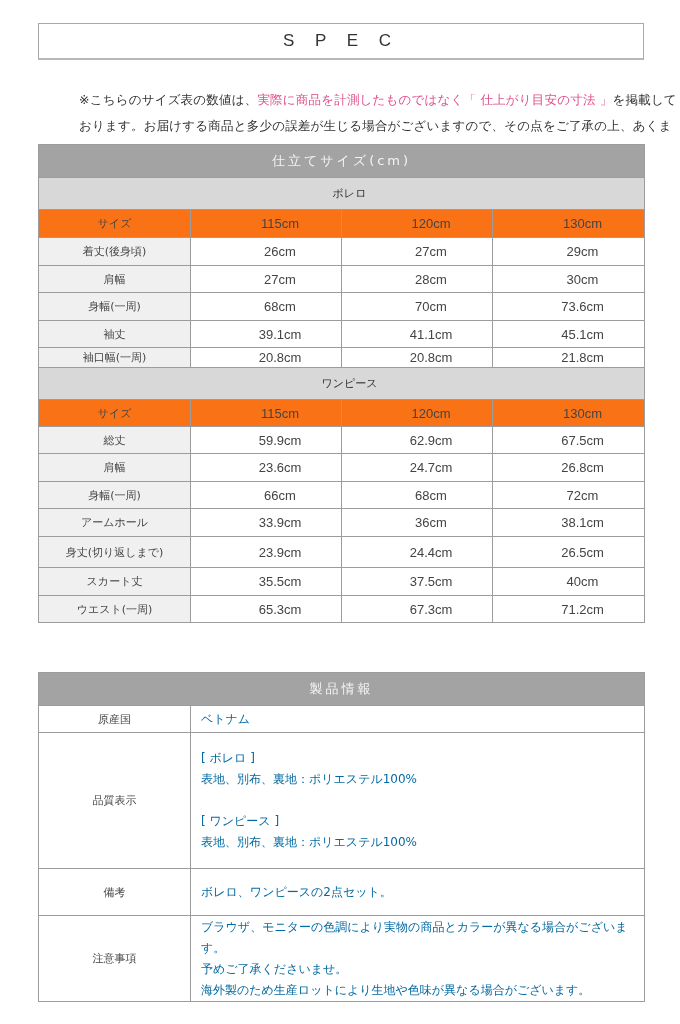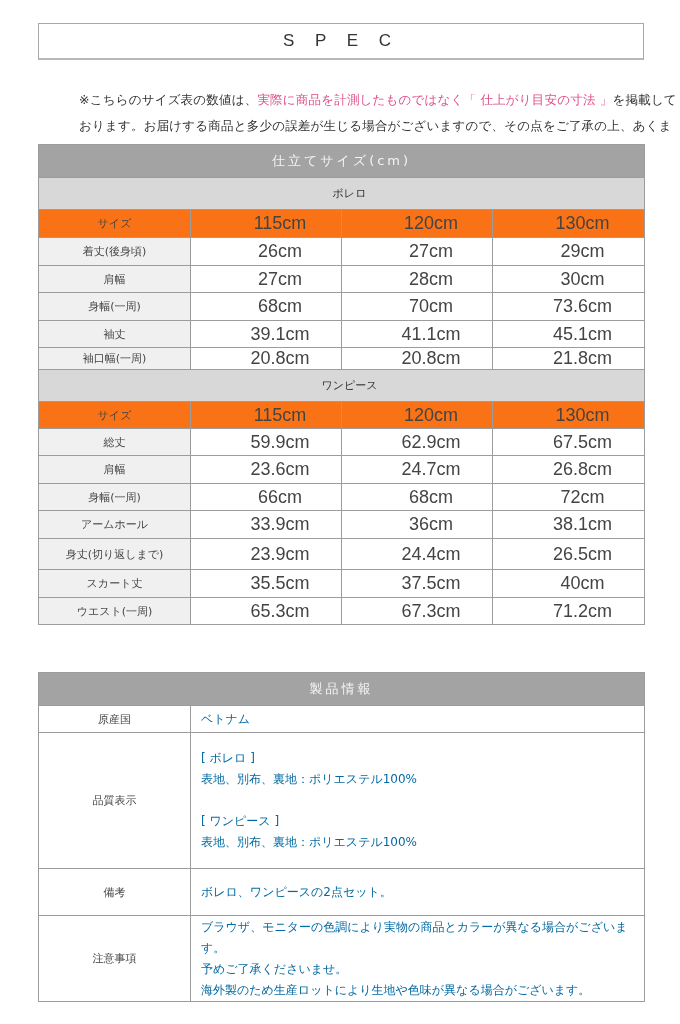--- a/index.html
+++ b/index.html
@@ -23,21 +23,21 @@
   .note .pink { color: #e0508a; }
 
   table.spec {
     position: absolute; border-collapse: collapse; table-layout: fixed;
     left: 38px; width: 606px;
   }
   table.spec td {
     border: 1px solid #9c9c9c; text-align: center; vertical-align: middle;
     font-size: 12px; color: #444444; padding: 0;
   }
-  table.spec td.val { font-family: "Liberation Sans", sans-serif; font-size: 18px; padding-left: 28px; }
+  table.spec td.val { font-family: "Liberation Sans", sans-serif; font-size: 13px; padding-left: 28px; }
   table.spec tr.hdr td {
     background: #a3a3a3; color: #f4f4f4; font-size: 13px; letter-spacing: 3px; height: 33px;
   }
   table.spec tr.sub td {
     background: #d8d8d8; color: #333333; font-size: 11px; height: 32px; padding-left: 16px;
   }
   table.spec tr.size td { background: #f97316; }
   table.spec td.lbl { background: #f0f0f0; font-size: 11px; }
 
   #size-table { top: 144px; }

